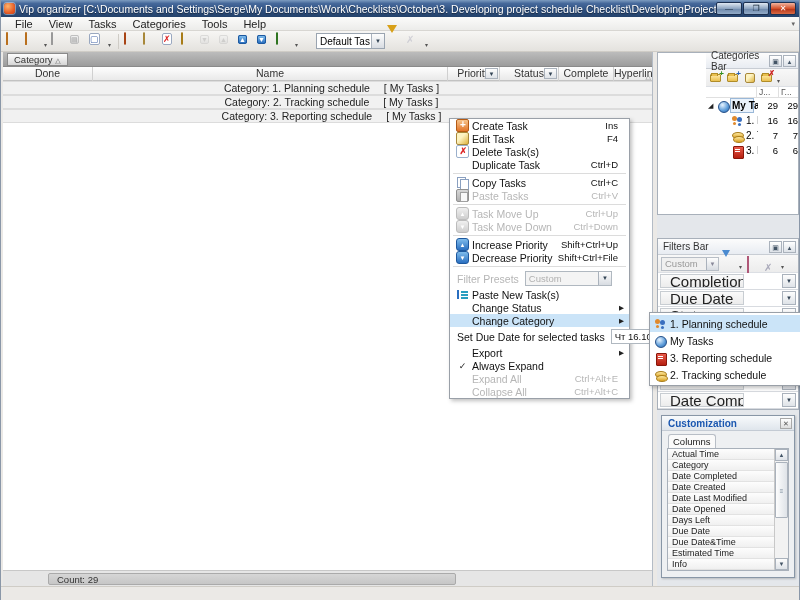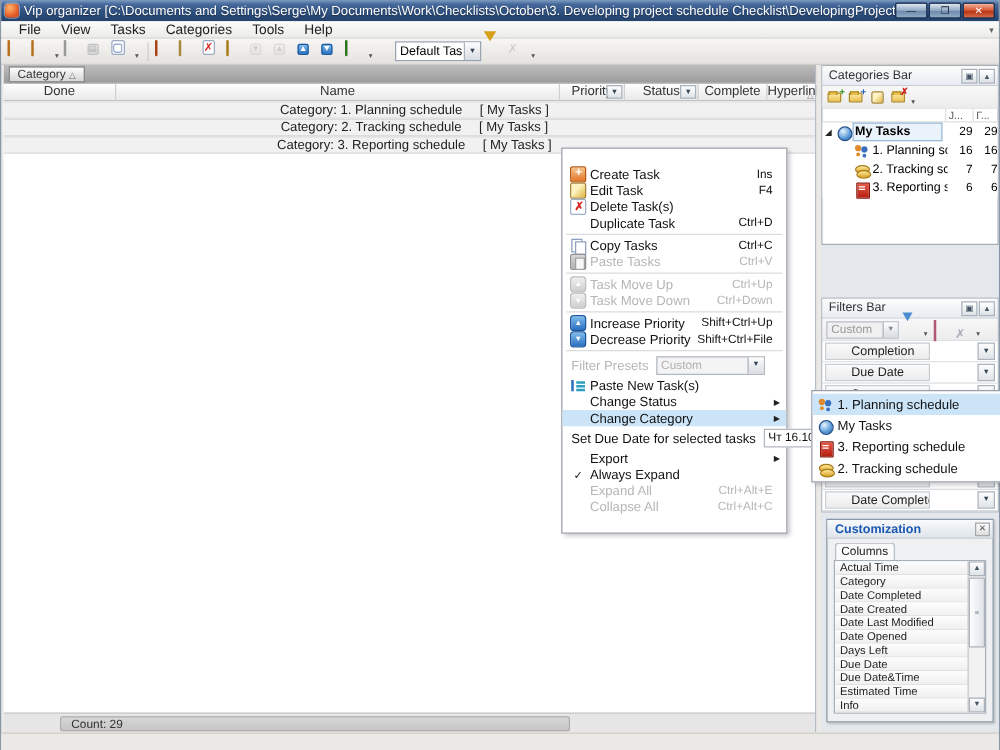--- a/index.html
+++ b/index.html
@@ -99,21 +99,21 @@
   .ic.globe-icon::before{content:"";position:absolute;left:1px;top:1px;width:10px;height:10px;border-radius:50%;background:radial-gradient(circle at 35% 30%,#e8f4ff,#5a9ad8 60%,#2a62a8);border:1px solid #24508a;}
   .ic.people-icon::before{content:"";position:absolute;left:1px;top:1px;width:5px;height:5px;border-radius:50%;background:#e08a2e;box-shadow:0 5px 0 -1px #e08a2e;}
   .ic.people-icon::after{content:"";position:absolute;left:6px;top:2px;width:5px;height:5px;border-radius:50%;background:#3a6fbf;box-shadow:0 5px 0 -1px #3a6fbf;}
   .ic.coins-icon::before{content:"";position:absolute;left:1px;top:2px;width:10px;height:5px;border-radius:50%;background:linear-gradient(#ffe9a0,#d8a020);border:1px solid #a87c18;}
   .ic.coins-icon::after{content:"";position:absolute;left:2px;top:6px;width:10px;height:5px;border-radius:50%;background:linear-gradient(#ffe9a0,#d8a020);border:1px solid #a87c18;}
   .ic.report-icon::before{content:"";position:absolute;left:2px;top:1px;width:9px;height:11px;background:linear-gradient(#e85a4a,#b51f10);border:1px solid #8a160a;border-radius:1px;}
   .ic.report-icon::after{content:"";position:absolute;left:4px;top:4px;width:5px;height:1px;background:#fff;box-shadow:0 2px 0 #fff;}
 
   
   .f-row{height:17px;border-bottom:1px solid #d8dbe0;position:relative;background:#fff;}
-  .f-lbl{position:absolute;left:2px;top:1px;width:84px;height:14px;background:linear-gradient(#fafafa,#ececec);border:1px solid #c8cdd2;font-size:10px;line-height:13px;padding-left:20px;color:#222;white-space:nowrap;overflow:hidden;}
+  .f-lbl{position:absolute;left:2px;top:1px;width:84px;height:14px;background:linear-gradient(#fafafa,#ececec);border:1px solid #c8cdd2;font-size:15px;line-height:13px;padding-left:9px;color:#222;white-space:nowrap;overflow:hidden;}
   .f-btn{position:absolute;right:2px;top:1px;width:14px;height:14px;border:1px solid #aab2bc;background:linear-gradient(#fdfdfd,#dfe3e8);font-size:6px;line-height:13px;text-align:center;color:#345;}
   .f-combo{display:flex;border:1px solid #b8bec6;background:#f0f0f0;height:14px;align-items:center;color:#999;}
   .f-combo .val{width:44px;padding:0 3px;font-size:9.5px;white-space:nowrap;overflow:hidden;}
   .f-combo .btn{width:12px;height:12px;background:linear-gradient(#fdfdfd,#d8dce2);border-left:1px solid #aab2bc;font-size:6px;text-align:center;line-height:12px;color:#889;}
   .eraser{width:11px;height:7px;margin-top:3px;background:linear-gradient(#f8c8d8,#e088a8);border:1px solid #b05878;transform:skewX(-20deg);}
   .xmark{color:#aab;font-size:10px;line-height:13px;}
   .funnel-s{width:0;height:0;border-left:4px solid transparent;border-right:4px solid transparent;border-top:7px solid #4a8ad0;margin-top:3px;}
 
   
   .custwin{position:absolute;left:4px;top:363px;width:134px;height:163px;background:#eef0f2;border:1px solid #8896a6;box-shadow:1px 1px 2px rgba(0,0,0,.2);}
@@ -123,21 +123,21 @@
   .cust-tab{display:inline-block;margin:3px 0 0 6px;height:14px;padding:0 4px;background:#fafafa;border:1px solid #b8bec6;border-bottom:none;border-radius:3px 3px 0 0;font-size:9.5px;line-height:13px;color:#222;}
   .cust-list-wrap{position:absolute;left:5px;right:5px;top:32px;bottom:6px;background:#fff;border:1px solid #a8b0ba;overflow:hidden;}
   .cust-list{position:absolute;left:0;top:0;right:14px;bottom:0;overflow:hidden;}
   .cl-item{height:11px;font-size:9px;line-height:10px;padding-left:4px;background:linear-gradient(#fdfdfd,#f0f0f0);border-bottom:1px solid #e2e2e2;white-space:nowrap;overflow:hidden;color:#222;}
   .cust-sb{position:absolute;right:0;top:0;bottom:0;width:14px;background:#f2f2f2;border-left:1px solid #c8c8c8;}
   .sb-btn{position:absolute;left:0;width:13px;height:12px;background:linear-gradient(#fdfdfd,#dfe3e8);border:1px solid #aab2bc;font-size:6px;text-align:center;line-height:11px;color:#456;}
   .sb-up{top:0;} .sb-dn{bottom:0;}
   .sb-thumb{position:absolute;left:0;top:13px;width:13px;height:56px;background:linear-gradient(90deg,#fdfdfd,#dfe3e8);border:1px solid #aab2bc;border-radius:1px;font-size:6px;color:#789;text-align:center;line-height:56px;}
 
   
-  .context-menu{position:absolute;left:448px;top:118px;width:181px;background:#fff;border:1px solid #9aa0a8;box-shadow:2px 2px 4px rgba(0,0,0,.25);padding:14px 0;z-index:50;}
+  .context-menu{position:absolute;left:448px;top:118px;width:181px;background:#fff;border:1px solid #9aa0a8;box-shadow:2px 2px 4px rgba(0,0,0,.25);padding:0 0;z-index:50;}
   .mi{position:relative;height:13px;display:flex;align-items:center;font-size:10.5px;padding:0 3px;color:#111;}
   .mi .gut{width:19px;flex:none;display:flex;justify-content:center;align-items:center;}
   .mi .chkmark{display:none;font-size:9px;color:#222;}
   .mi.chk .chkmark{display:inline;}
   .mi .milabel{flex:none;white-space:nowrap;}
   .mi .spacer{flex:1;}
   .mi .shortcut{flex:none;font-size:9.5px;color:#111;margin-right:8px;}
   .mi .subarrow{display:none;position:absolute;right:5px;font-size:6.5px;color:#222;}
   .mi.has-sub .subarrow{display:block;}
   .mi.dis,.mi.dis .shortcut,.mi.dis .subarrow{color:#b6b6b6;}
@@ -261,21 +261,21 @@
           
         </div>
       </div>
     <div class="tfoot">
       <span class="count-bar">Count: 29</span>
     </div>
   </div>
 
   <div class="rightcol">
 
-    <div class="panel" style="top:0;height:144px;">
+    <div class="panel" style="top:0;height:163px;padding-left:48px;">
       <div class="p-head">
         <span>Categories Bar</span>
           <span class="sp"></span>
         <span class="hb">▣</span>
         <span class="hb">▴</span>
       </div>
       <div class="p-tools">
         <span class="pt-ic">
             <span class="fold"></span>
             <span class="pt-mark mk-g">+</span>

